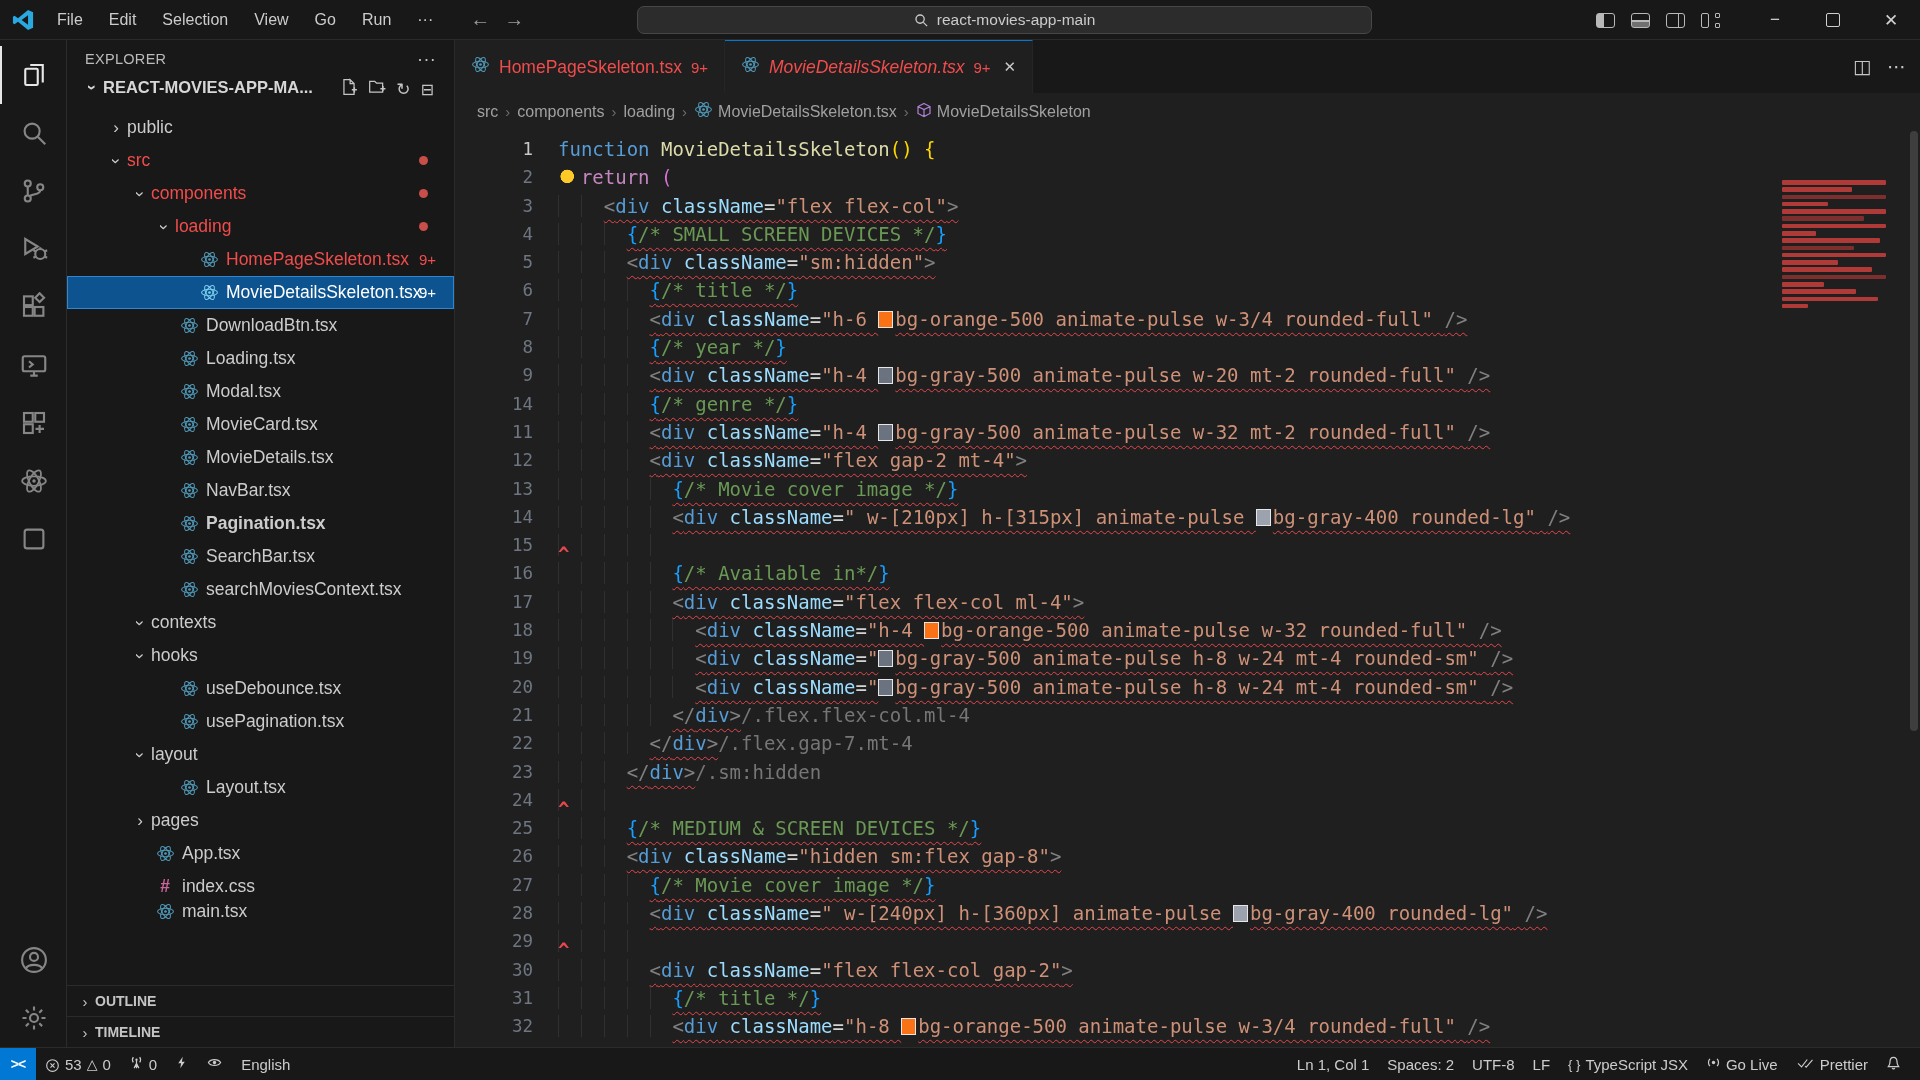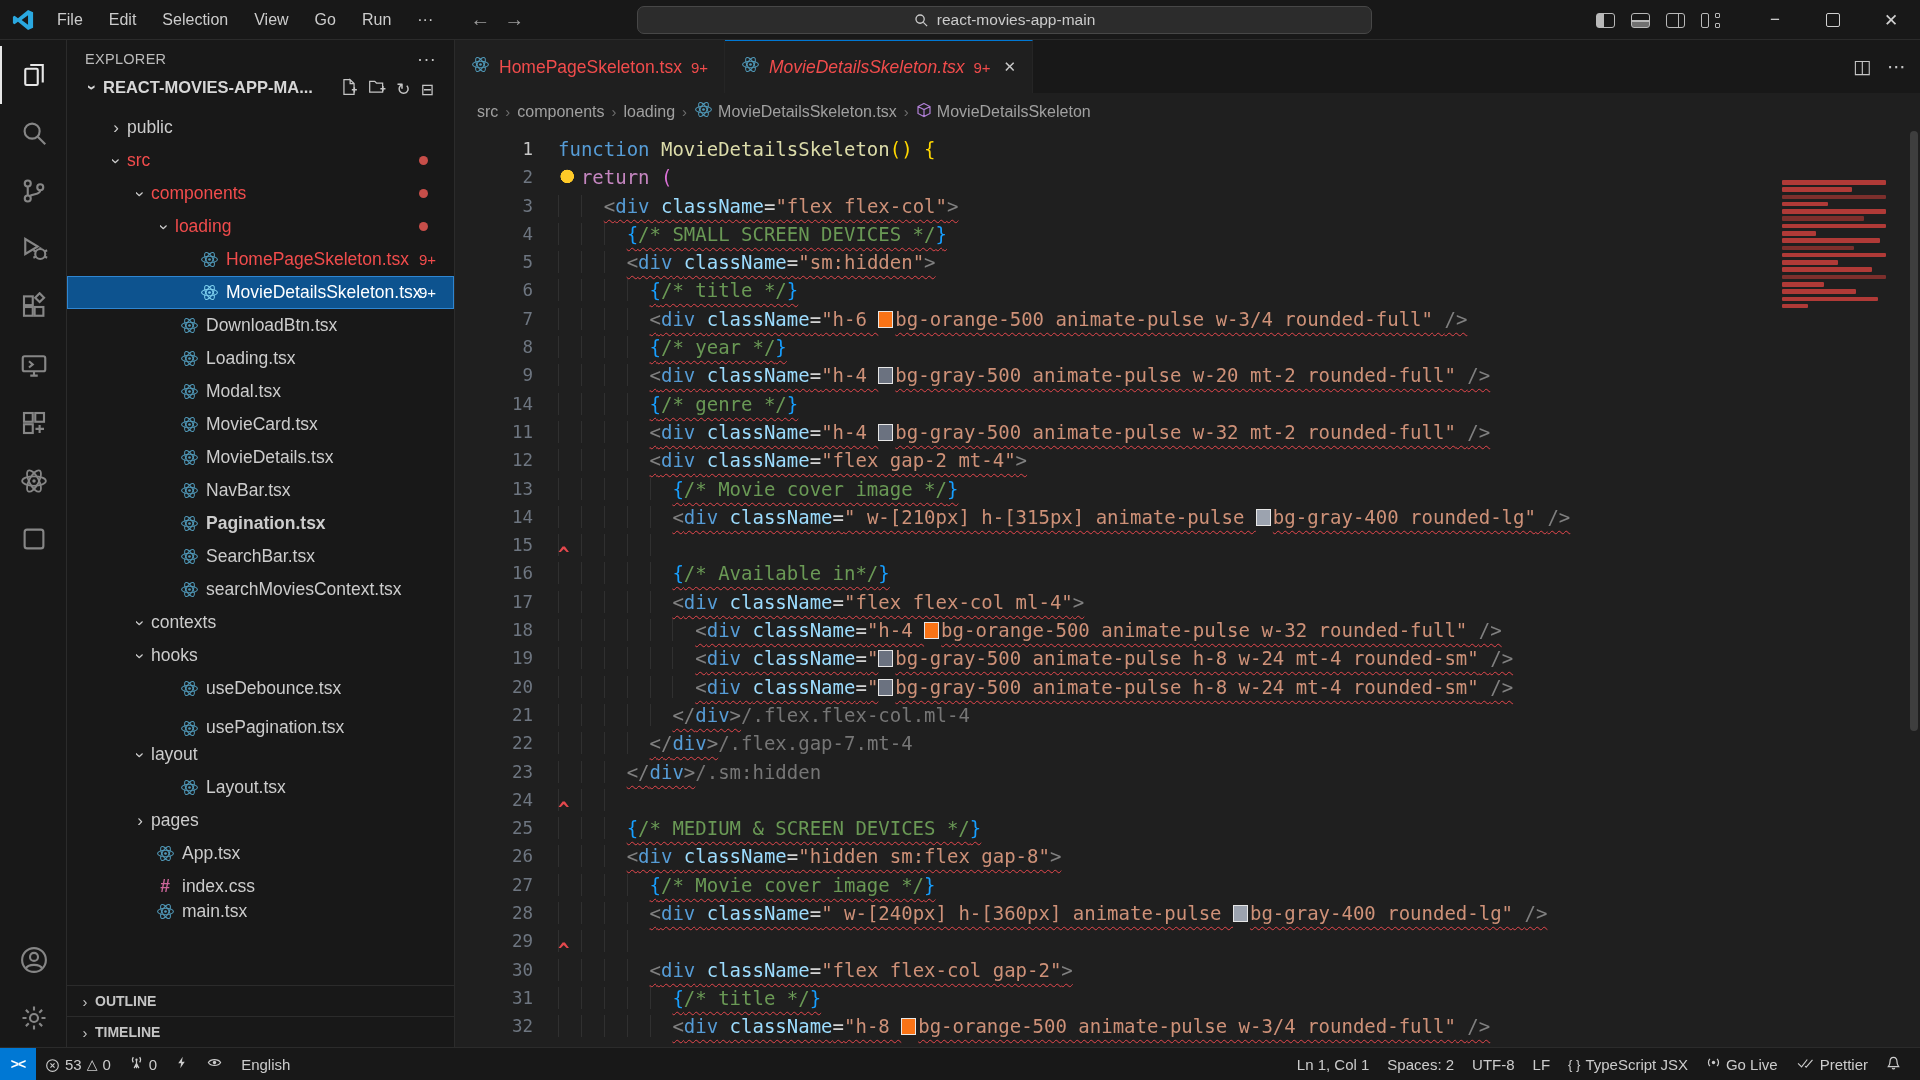--- a/index.html
+++ b/index.html
@@ -451,21 +451,21 @@
               <g stroke="#519aba" fill="none" stroke-width="1.3">
                 <ellipse cx="12" cy="12" rx="10" ry="4.2"></ellipse>
                 <ellipse cx="12" cy="12" rx="10" ry="4.2" transform="rotate(60 12 12)"></ellipse>
                 <ellipse cx="12" cy="12" rx="10" ry="4.2" transform="rotate(120 12 12)"></ellipse>
               </g>
               <circle cx="12" cy="12" r="1.7" fill="#519aba"></circle>
             </svg>
           </span>
           <span>useDebounce.tsx</span>
         </div>
-        <div class="trow" style="padding-left: 110px; align-items: flex-end;">
+        <div class="trow" style="padding-left: 110px;">
           <span class="ficon">
             <svg width="19" height="19" viewBox="0 0 24 24">
               <g stroke="#519aba" fill="none" stroke-width="1.3">
                 <ellipse cx="12" cy="12" rx="10" ry="4.2"></ellipse>
                 <ellipse cx="12" cy="12" rx="10" ry="4.2" transform="rotate(60 12 12)"></ellipse>
                 <ellipse cx="12" cy="12" rx="10" ry="4.2" transform="rotate(120 12 12)"></ellipse>
               </g>
               <circle cx="12" cy="12" r="1.7" fill="#519aba"></circle>
             </svg>
           </span>

